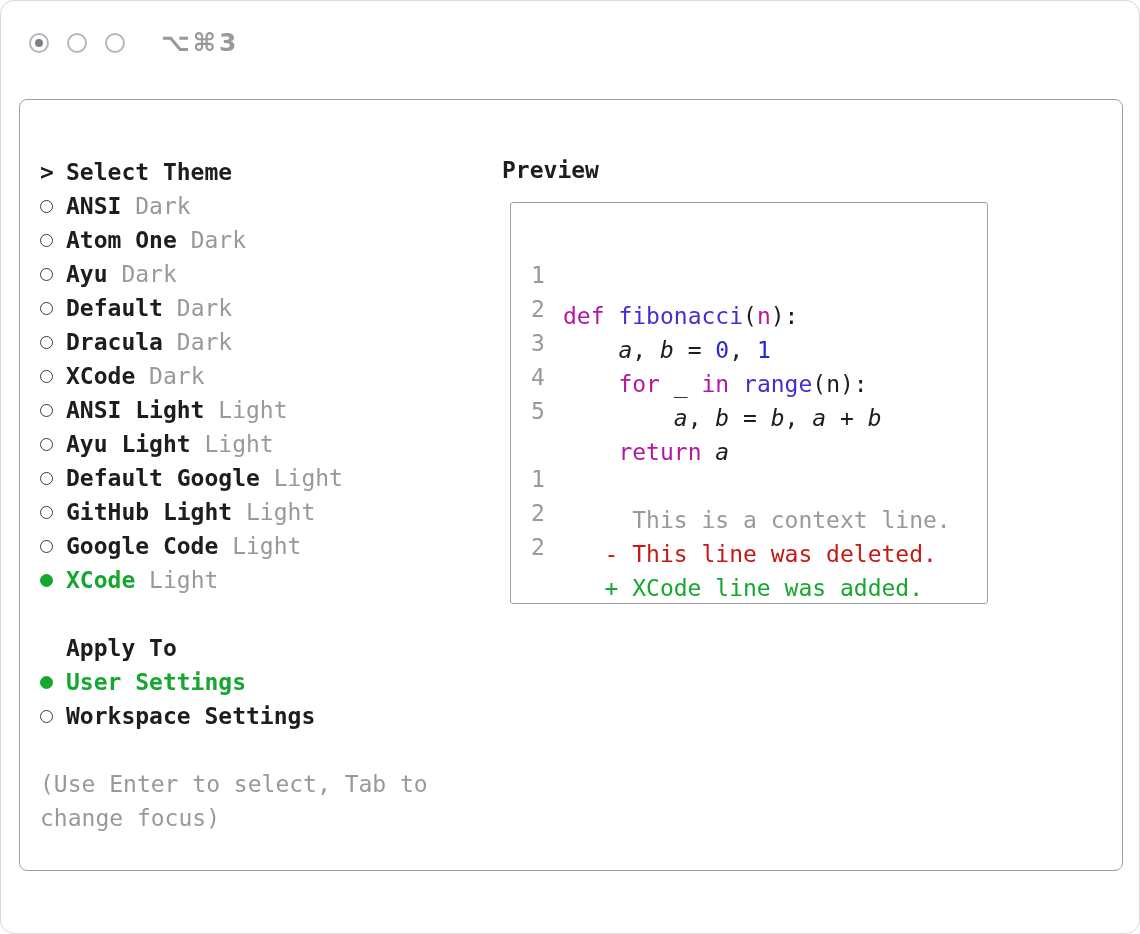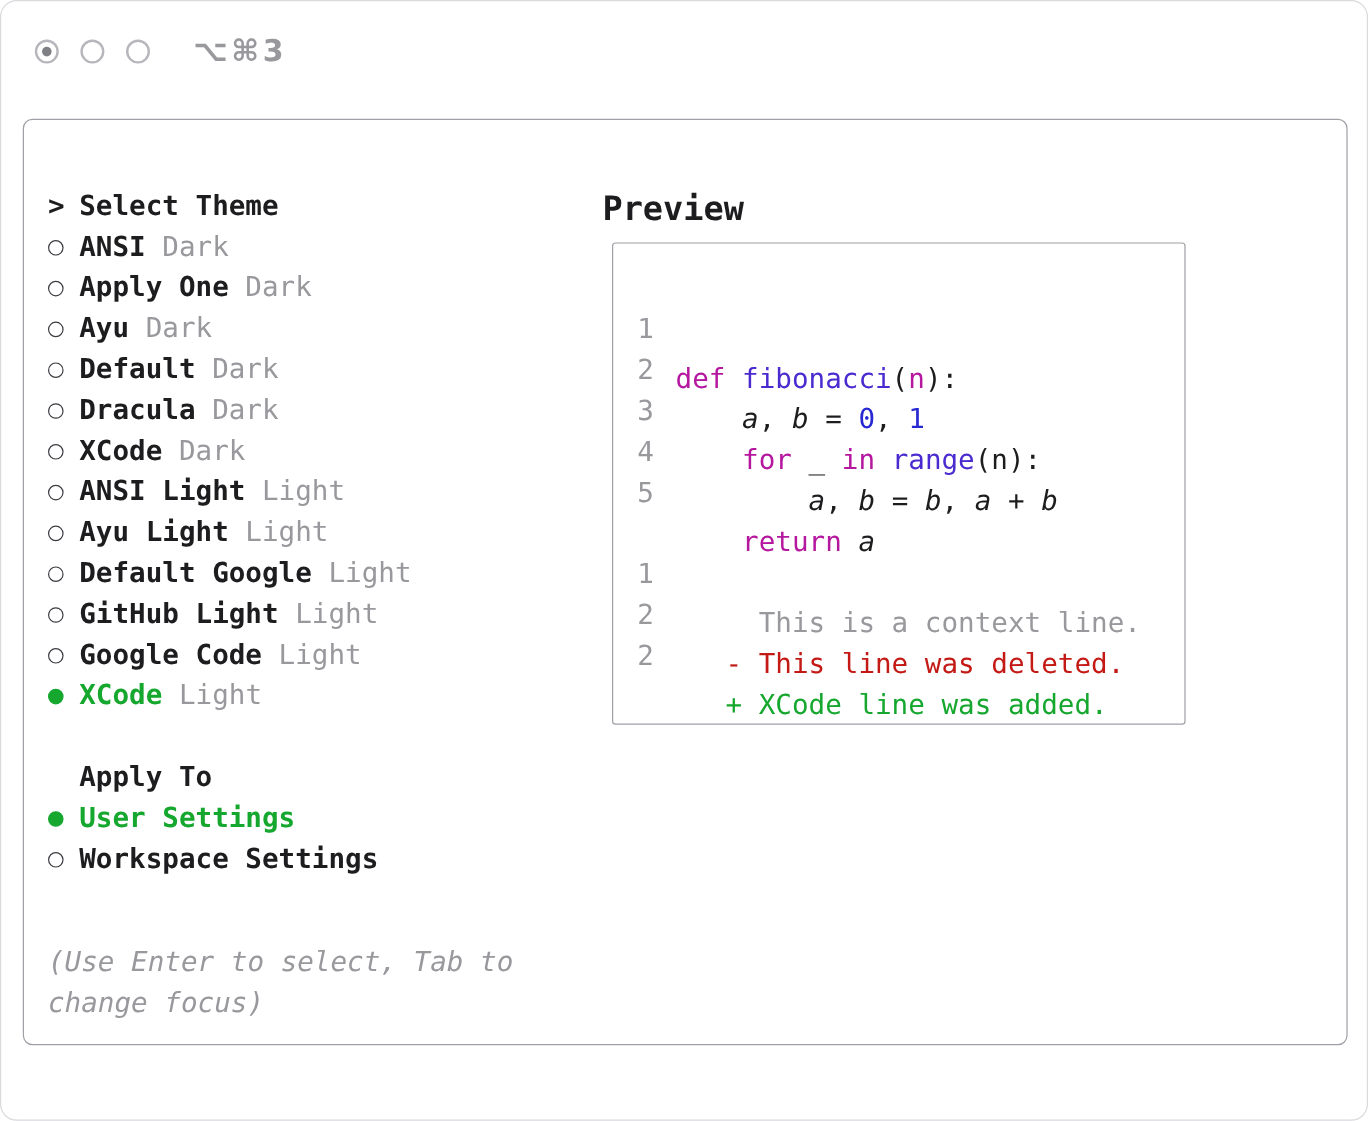--- a/index.html
+++ b/index.html
@@ -25,23 +25,23 @@
   .row { display:flex; align-items:center; height:34px; }
   .marker { width:26px; display:flex; align-items:center; flex:none; }
   .cursor { font-weight:bold; color:var(--text); }
   .radio { width:13px; height:13px; border-radius:50%; border:1.5px solid #3b3b41; }
   .radio.sel { background:var(--green); border-color:var(--green); }
   .bold { font-weight:bold; }
   .name { white-space:pre;font-weight:bold; }
   .name.sel { color:var(--green); }
   .variant { color:var(--muted); margin-left:1ch; white-space:pre; }
   .apply { margin-top:34px; }
-  .hint { margin-top:52px; width:420px; color:var(--muted);font-style:italic; }
-
-  .preview-title { position:absolute; left:482px; top:57px; font-size:28px; font-weight:bold; color:var(--text); }
+  .hint { margin-top:34px; width:420px; color:var(--muted); }
+
+  .preview-title { position:absolute; left:482px; top:57px; font-size:23px; font-weight:bold; color:var(--text); }
   .preview-box { position:absolute; left:490px; top:102px; width:478px; height:402px;
                  border:1px solid var(--border); border-radius:3px; background:#fff; }
   .codewrap { position:absolute; left:20px; top:55px; font-size:23px; line-height:34px; }
   .cl { display:flex; height:34px; }
   .ln { width:32px; color:var(--muted); flex:none; }
   .ct { white-space:pre; color:var(--text);margin-top:41px; }
   .tok-kw { color:var(--keyword); }
   .tok-fn { color:var(--function); }
   .tok-num { color:var(--number); }
   .tok-id { font-style:italic; }
@@ -74,21 +74,21 @@
           <span class="marker">
             <span class="radio"></span>
           </span>
           <span class="name">ANSI</span>
           <span class="variant">Dark</span>
         </div>
         <div class="row">
           <span class="marker">
             <span class="radio"></span>
           </span>
-          <span class="name">Apply One</span>
+          <span class="name">Atom One</span>
           <span class="variant">Dark</span>
         </div>
         <div class="row">
           <span class="marker">
             <span class="radio"></span>
           </span>
           <span class="name">Ayu</span>
           <span class="variant">Dark</span>
         </div>
         <div class="row">

